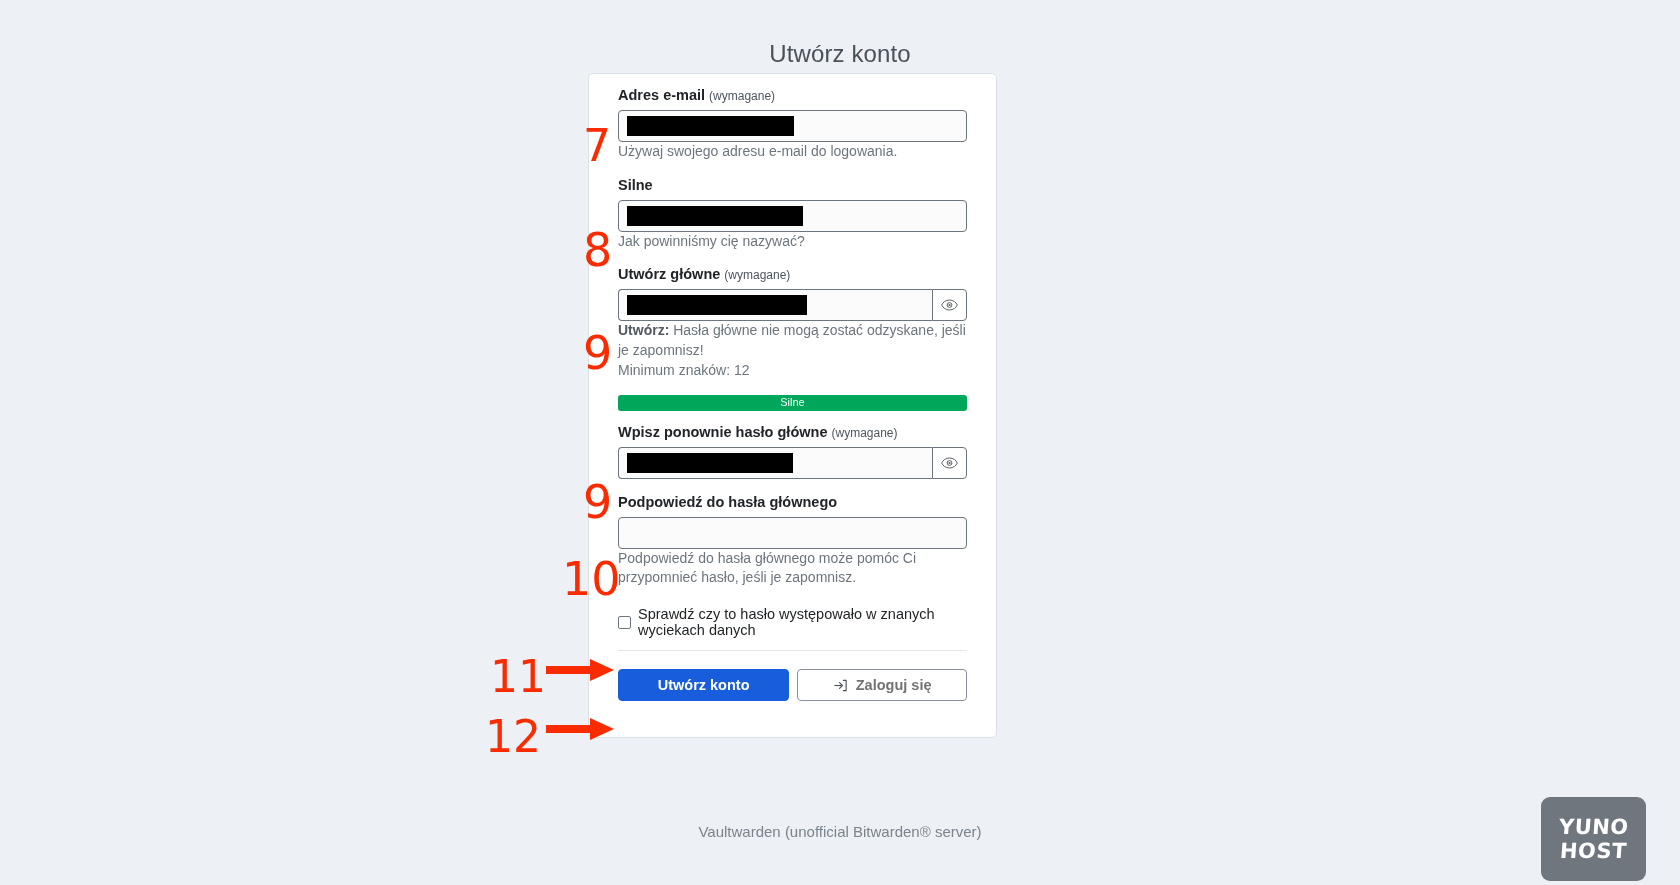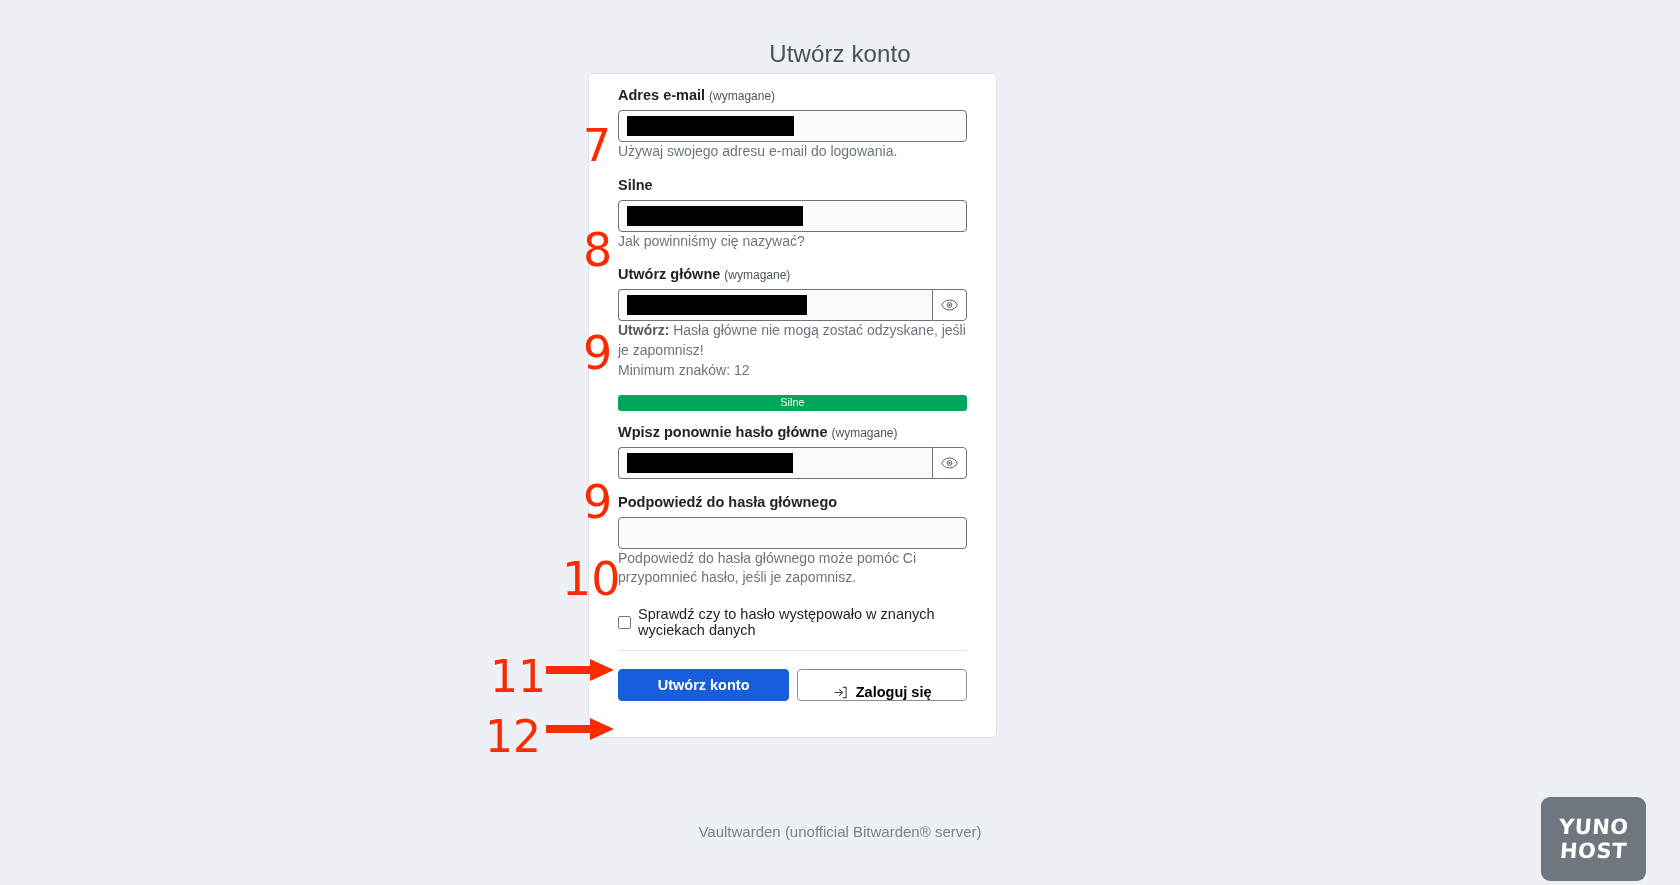--- a/index.html
+++ b/index.html
@@ -166,24 +166,23 @@
   }
   .btn-primary {
     background: #175ddc;
     border: 1px solid #175ddc;
     color: #ffffff;
     width: 220px;
   }
   .btn-secondary {
     background: #ffffff;
     border: 1px solid #8a9099;
-    color: #000000;
+    color: #737373;
     width: 218px;
     gap: 8px;
-    align-items: flex-end;
   }
   .btn-secondary svg { display: block; }
 
   
   .footer {
     position: absolute;
     left: 0;
     top: 820px;
     width: 100%;
     text-align: center;

